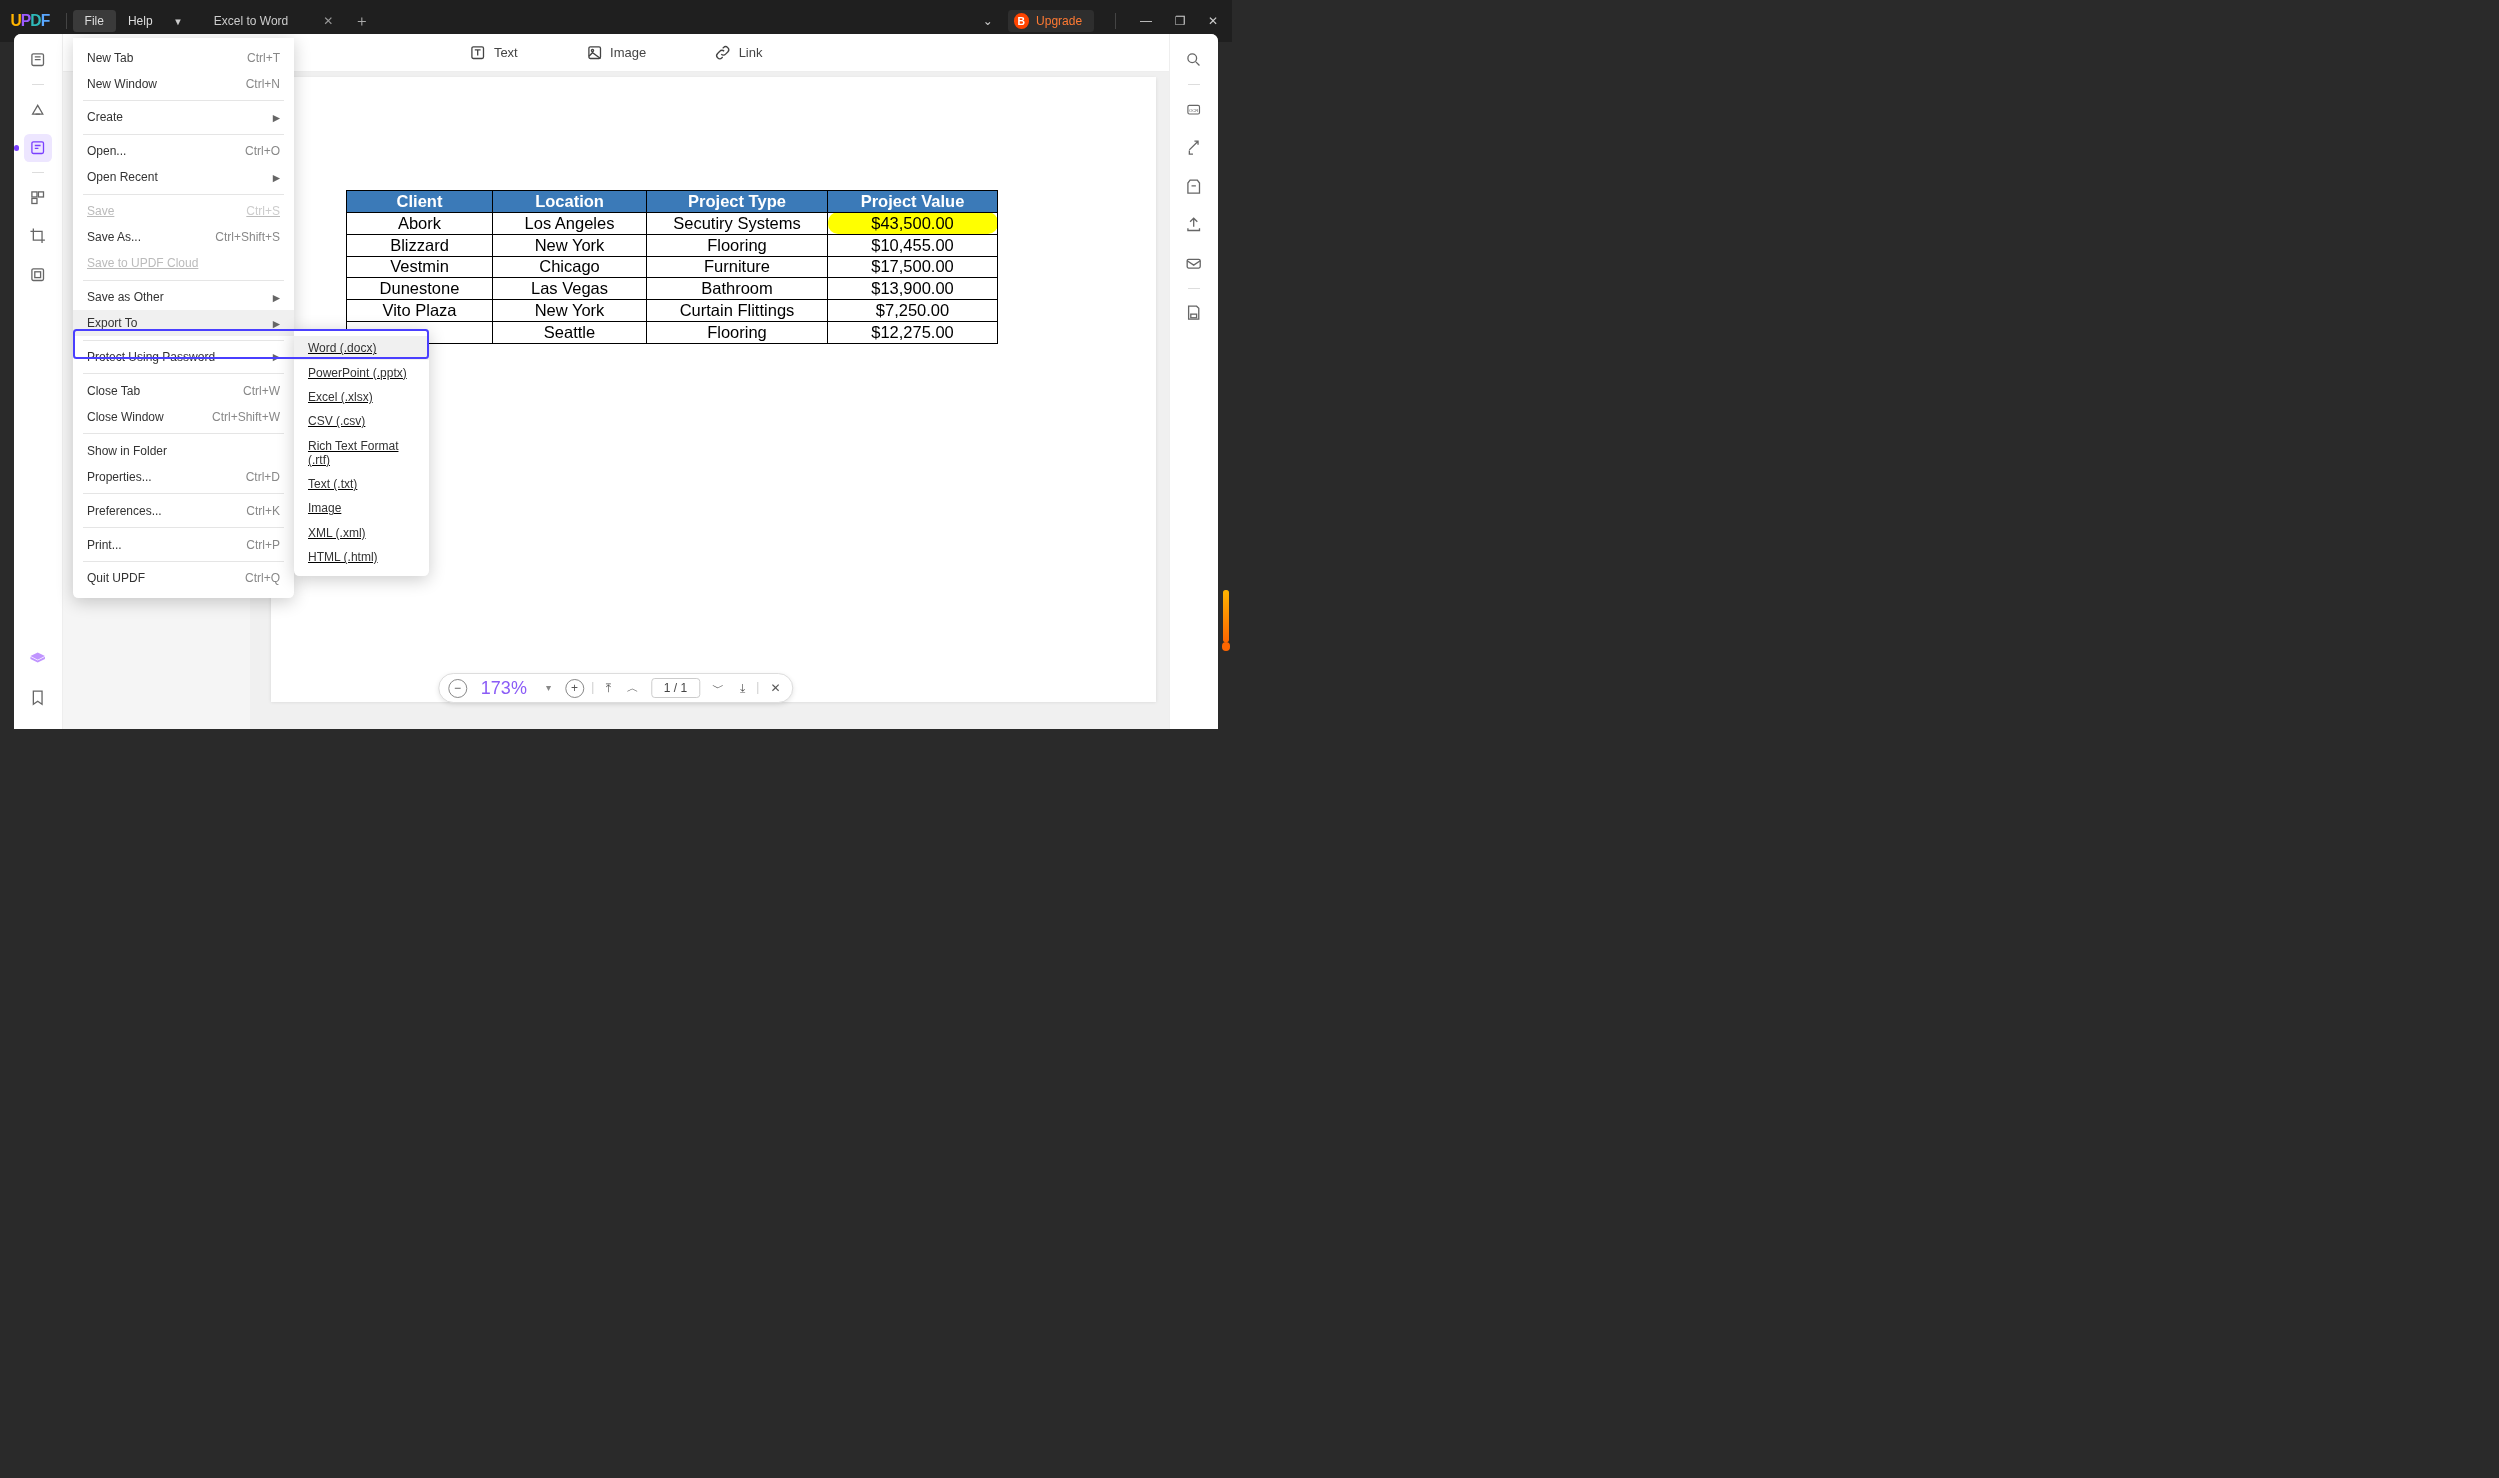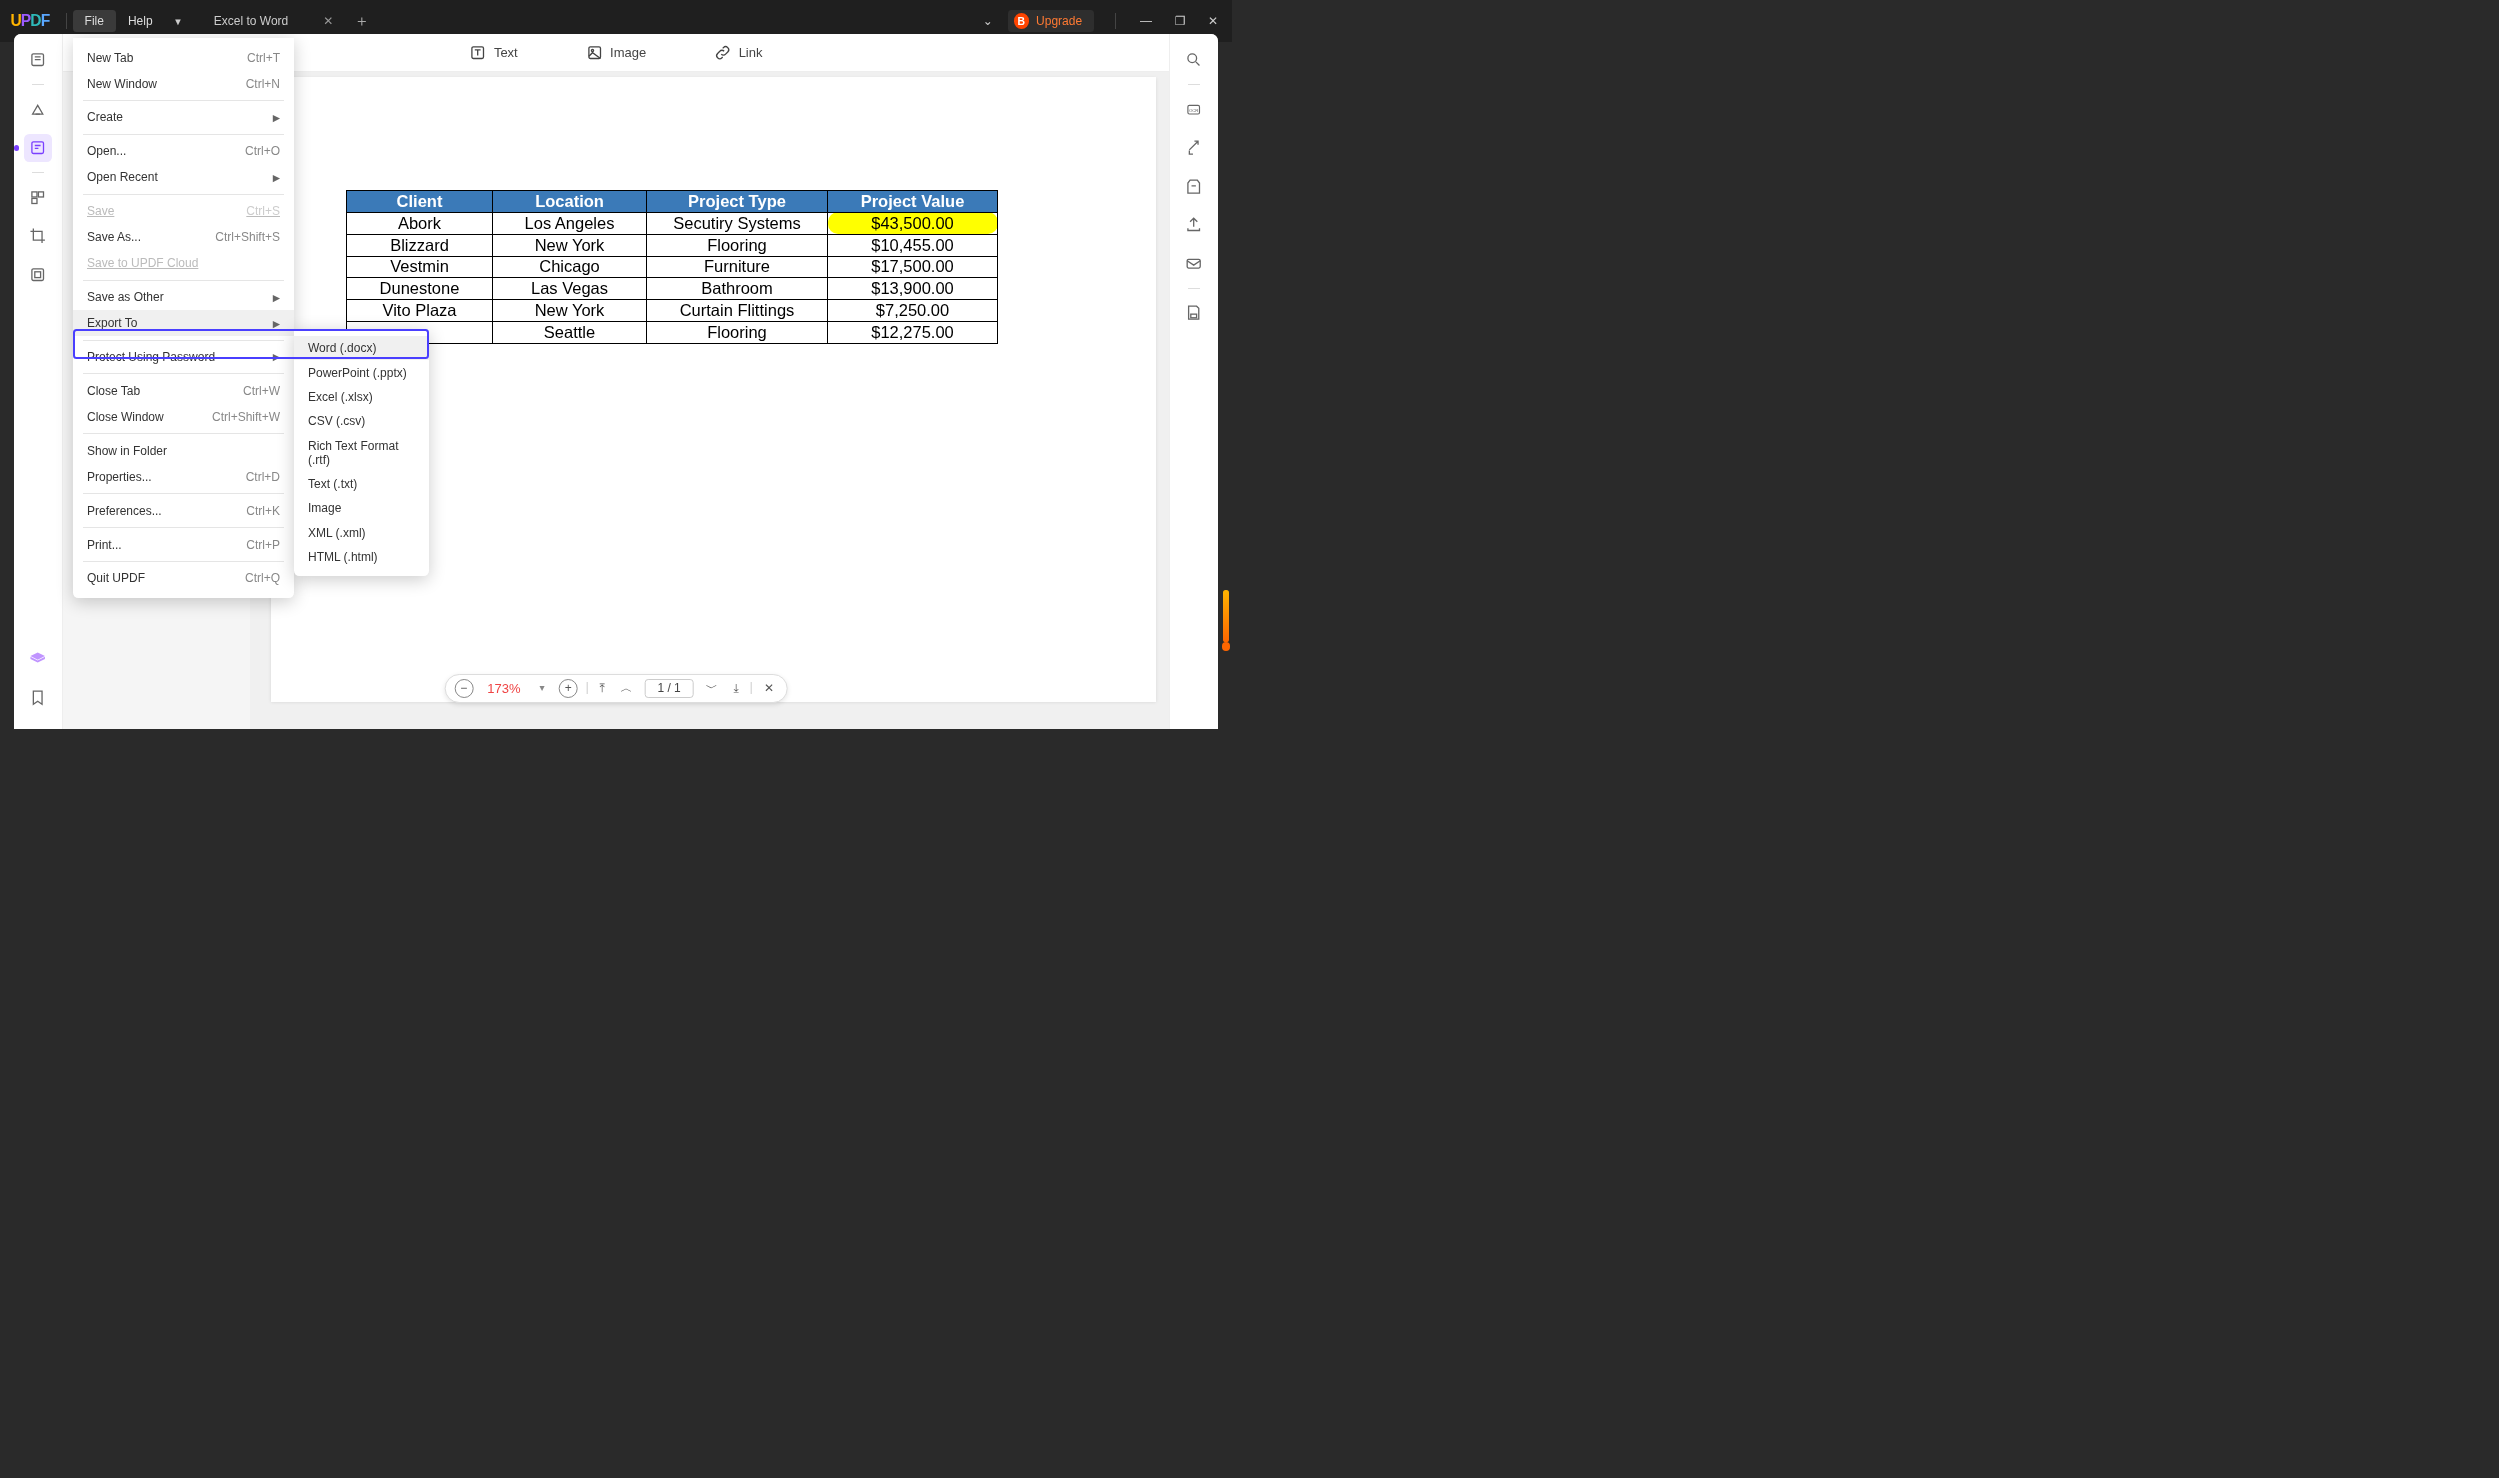--- a/index.html
+++ b/index.html
@@ -54,28 +54,28 @@
 .file-menu { position: absolute; top: 3.5px; left: 59px; width: 221px; background: #fff; border-radius: 0 0 5.2px 5.2px; box-shadow: 0 3.5px 17.4px rgba(0,0,0,0.2); padding: 7px 0; z-index: 100; }
 .menu-row { display: flex; align-items: center; justify-content: space-between; padding: 6px 14px; font-size: 12px; color: #333; cursor: pointer; position: relative; }
 .menu-row.disabled { color: #bbb; text-decoration: underline; }
 .menu-row.highlight { background: #f0f0f0; }
 .menu-sep { height: 0.9px; background: #e5e5e5; margin: 3.5px 10.4px; }
 .shortcut { color: #888; font-size: 12px; }
 .submenu-arrow { color: #666; font-size: 9.5px; }
 .export-highlight-box { position: absolute; left: 59px; width: 356px; height: 30px; top: 295px; border: 2.6px solid #4a3fff; border-radius: 3.5px; z-index: 120; pointer-events: none; }
 
 
-.submenu { position: absolute; top: 295px; left: 280px; width: 135px; background: #fff; border-radius: 0 5.2px 5.2px 5.2px; box-shadow: 0 3.5px 17.4px rgba(0,0,0,0.2); padding: 7px 0; z-index: 110; }
+.submenu { position: absolute; top: 295px; left: 280px; width: 135px; background: #fff; border-radius: 0 5.2px 5.2px 5.2px; box-shadow: 0 3.5px 17.4px rgba(0,0,0,0.2); padding: 7px 0; z-index: 110; text-decoration: underline; }
 .submenu .menu-row { padding: 5.2px 14px; }
 
 
 .bottom-bar { position: absolute; bottom: 26px; left: 50%; transform: translateX(-50%); background: #fff; border: 0.9px solid #ddd; border-radius: 17.4px; display: flex; align-items: center; padding: 3.5px 8.7px; gap: 8.7px; box-shadow: 0 1.7px 5.2px rgba(0,0,0,0.1); }
 .bb-item { display: flex; align-items: center; justify-content: center; color: #555; font-size: 12px; padding: 1.7px 3.5px; }
 .bb-circle { width: 19px; height: 19px; border: 0.9px solid #888; border-radius: 50%; display: flex; align-items: center; justify-content: center; font-size: 12px; }
-.zoom-disp { font-size: 13px; color: #ef4444; padding: 0 5.2px; text-align: center; }
+.zoom-disp { font-size: 18px; color: #8b5cf6; padding: 0 5.2px; text-align: center; }
 .page-input { border: 0.9px solid #ccc; border-radius: 3.5px; padding: 1.7px 7px; font-size: 12px; width: 49px; text-align: center; color: #444; }
 .bb-vsep { width: 0.9px; height: 12px; background: #ccc; }
 
 
 .scroll-ind { position: absolute; right: 3.5px; top: 590px; width: 5.2px; height: 52px; background: linear-gradient(#ffb400, #ff6600); border-radius: 2.6px; }
 .scroll-dot { position: absolute; right: 1.7px; top: 642px; width: 8.7px; height: 8.7px; background: #ff6600; border-radius: 50%; }
 
 svg { width: 17.4px; height: 17.4px; }
 </style>
 </head>

